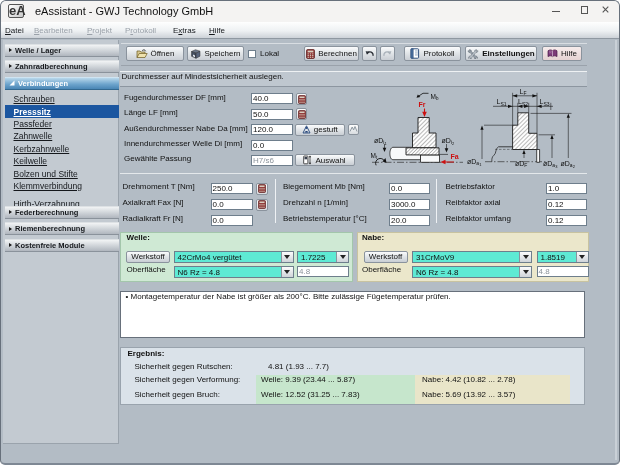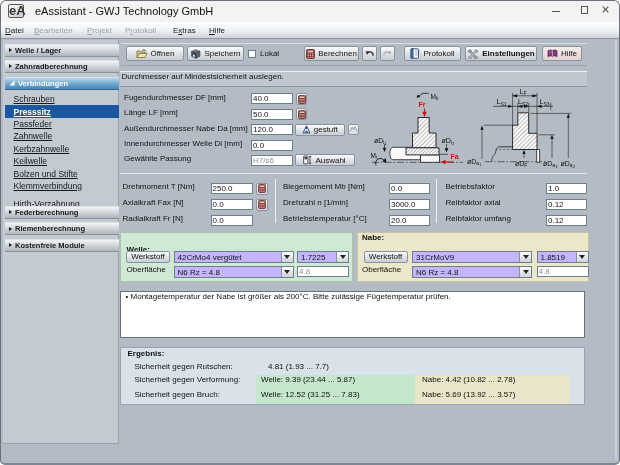--- a/index.html
+++ b/index.html
@@ -14,21 +14,21 @@
   border-radius:2px; font-size:8px; color:#111; display:flex; align-items:center; justify-content:center;
   gap:3px; height:15px; white-space:nowrap; }
 .sbtn { position:absolute; background:linear-gradient(#fdfdfd,#d8dce0); border:1px solid #8a939d;
   border-radius:2px; display:flex; align-items:center; justify-content:center; }
 .hdr { position:absolute; left:4px; width:114px; height:13px; background:linear-gradient(#f2f4f5,#cdd2d7 55%,#b0b6be);
   border-top:1px solid #dde1e4; border-bottom:1px solid #8a929b; font-size:7.5px; font-weight:bold; color:#15181c;
   display:flex; align-items:center; padding-left:4px; gap:3px; }
 .hdr .tri { width:0; height:0; border-left:3.5px solid #1a1a1a; border-top:2.8px solid transparent; border-bottom:2.8px solid transparent; }
 .item { position:absolute; left:4px; width:114px; height:12.4px; font-size:8.5px; color:#15181c;
   display:flex; align-items:center; padding-left:8.5px;text-decoration:underline; }
-.combo { position:absolute; background:#c4b5fd; border:1px solid #6e7e8c; height:12px; font-size:8px; color:#111; }
+.combo { position:absolute; background:#5eead4; border:1px solid #6e7e8c; height:12px; font-size:8px; color:#111; }
 .combo .tx { position:absolute; left:3px; top:1px; line-height:9px; white-space:nowrap; }
 .combo .dd { position:absolute; right:0; top:0; bottom:0; width:12px; background:linear-gradient(#fbfbfc,#cfd4d9);
   border-left:1px solid #8a939d; display:flex; align-items:center; justify-content:center; }
 .combo .dd i { width:0; height:0; border-top:4px solid #222; border-left:3px solid transparent; border-right:3px solid transparent; }
 </style></head>
 <body>
 <div id="win">
 
   <div class="abs" style="left:0;top:0;width:618px;height:21px;background:#f4f3f2;"></div>
   <div class="abs" style="left:7px;top:3px;width:16px;height:14px;border:1px solid #555;border-radius:2px;background:linear-gradient(135deg,#fff,#c9c9c9);font-size:13px;font-weight:bold;color:#333;text-align:center;line-height:12px;">eA</div>
@@ -362,21 +362,21 @@
   <div class="inp" style="left:388px;top:213.5px;width:41px;">20.0</div>
 
   <div class="lbl" style="left:444.5px;top:181px;">Betriebsfaktor</div>
   <div class="inp" style="left:545px;top:181.5px;width:41px;">1.0</div>
   <div class="lbl" style="left:444.5px;top:197px;">Reibfaktor axial</div>
   <div class="inp" style="left:545px;top:197.5px;width:41px;">0.12</div>
   <div class="lbl" style="left:444.5px;top:213px;text-align:center;">Reibfaktor umfang</div>
   <div class="inp" style="left:545px;top:213.5px;width:41px;">0.12</div>
 
   <div class="abs" style="left:119px;top:231px;width:233px;height:49.5px;background:#cfe9d4;border:1px solid #a3c6ab;"></div>
-  <div class="lbl" style="left:125.5px;top:244px;font-weight:bold;">Welle:</div>
+  <div class="lbl" style="left:125.5px;top:232px;font-weight:bold;">Welle:</div>
   <div class="btn" style="left:125px;top:249.5px;width:44px;height:12px;">Werkstoff</div>
   <div class="combo" style="left:172.5px;top:249.5px;width:120px;">
       <span class="tx">42CrMo4 vergütet</span>
       <span class="dd">
         <i></i>
       </span>
     </div>
   <div class="combo" style="left:296px;top:249.5px;width:52px;">
       <span class="tx">1.7225</span>
       <span class="dd">

